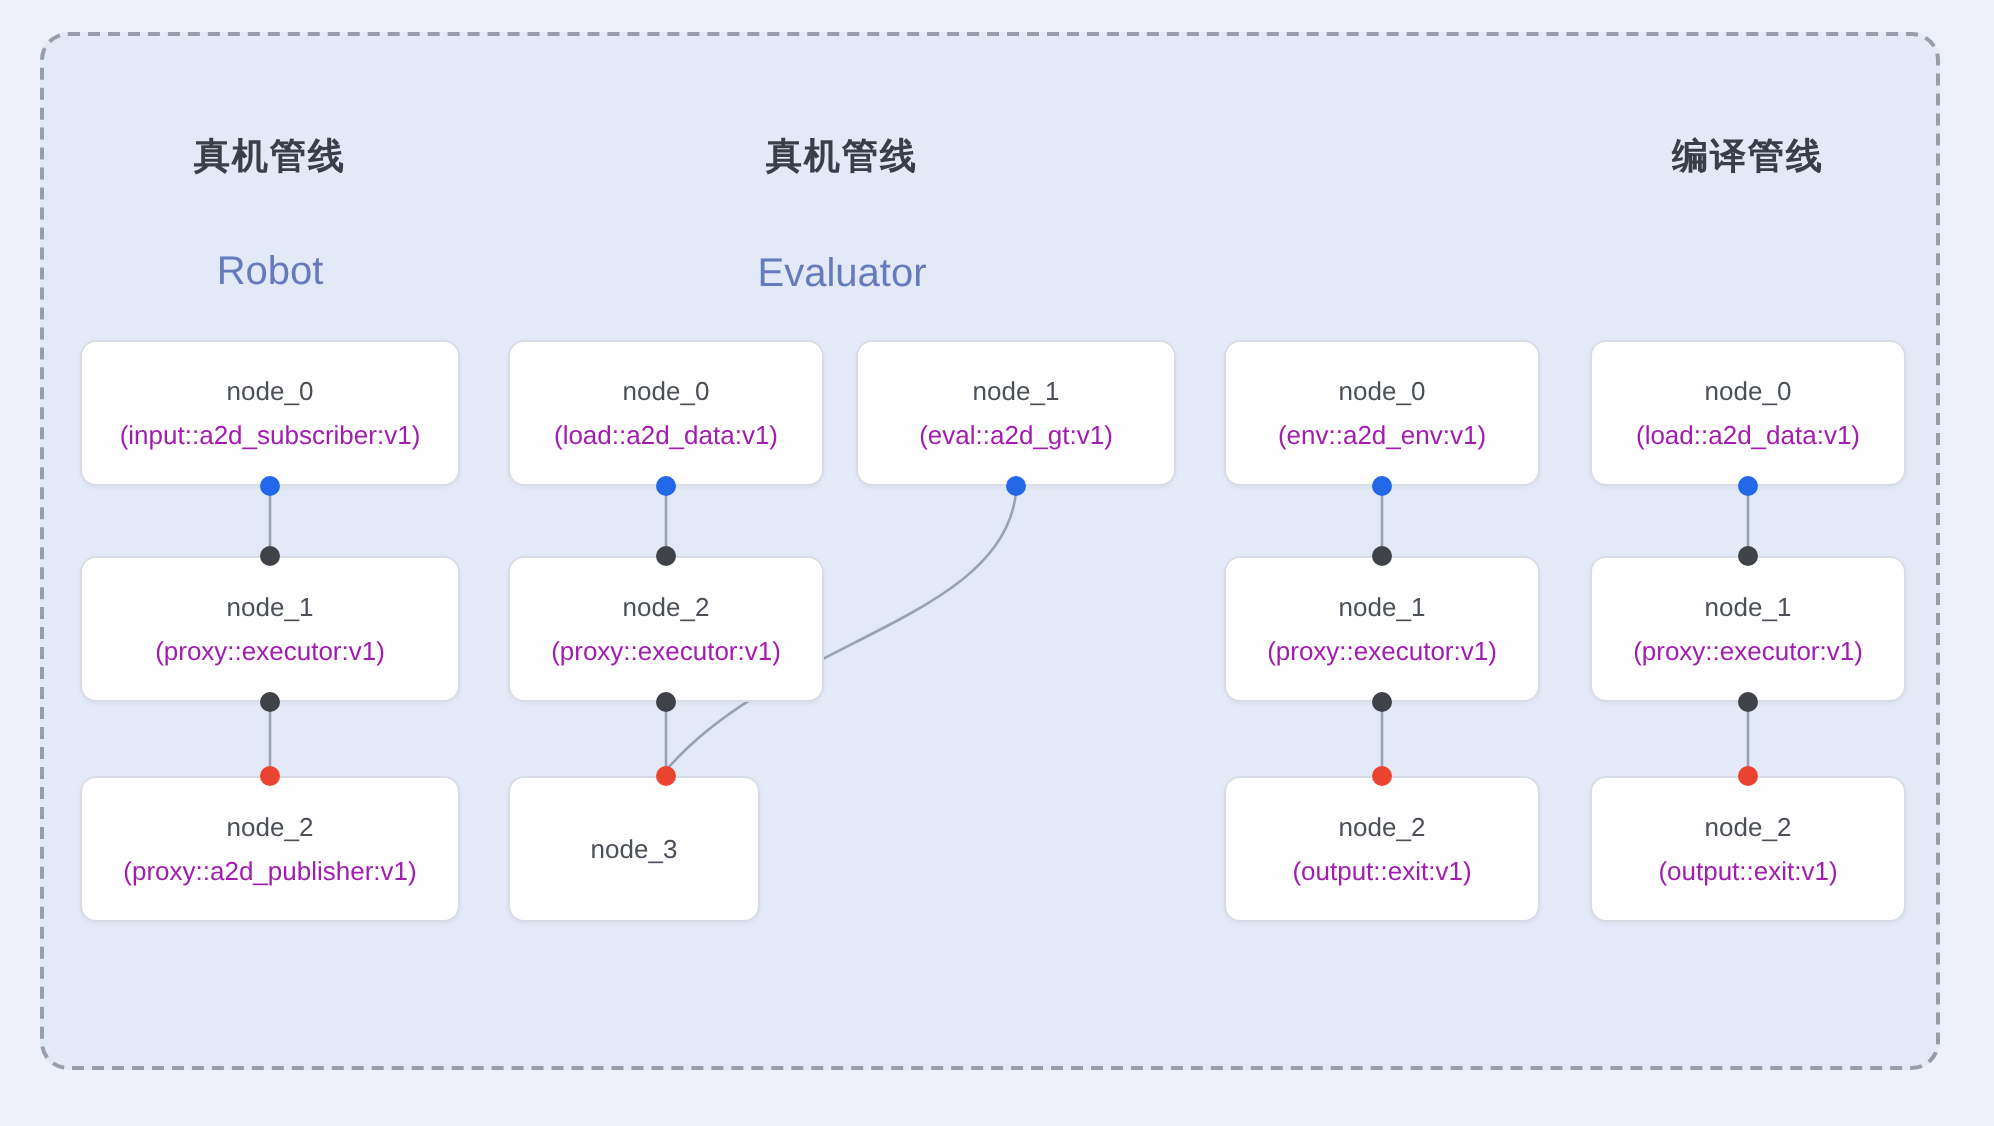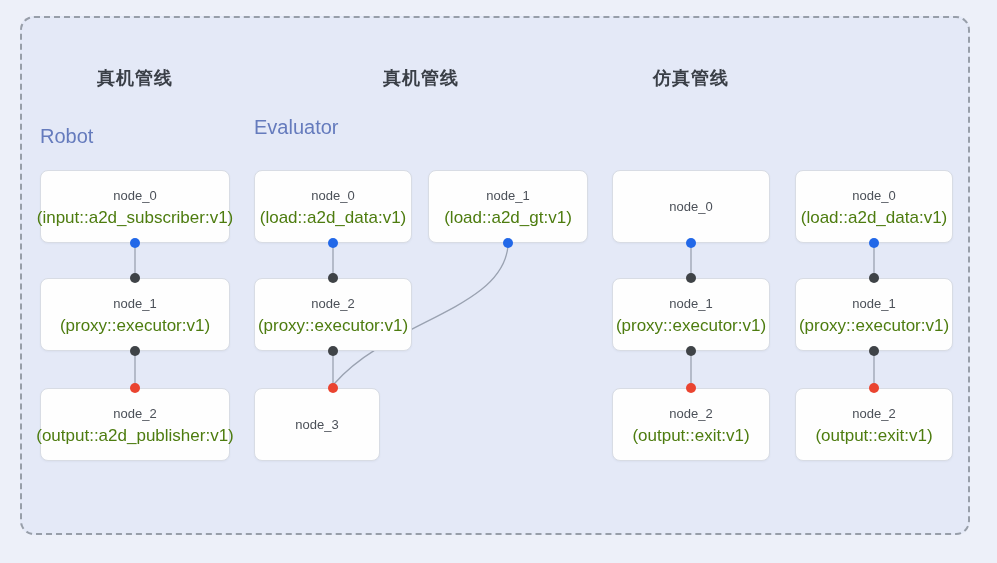--- a/index.html
+++ b/index.html
@@ -29,21 +29,21 @@
     z-index:2;
   }
   .hdr .zh{
     font-size:18px;
     font-weight:bold;
     color:#3a3f47;
     letter-spacing:1px;
   }
   .hdr-en{
     position:absolute;
-    text-align:left;
+    text-align:center;
     z-index:2;
     font-size:20px;
     color:#657bbd;
   }
   svg.edges{
     position:absolute;left:0;top:0;
     z-index:1;
     pointer-events:none;
   }
   .node{
@@ -61,22 +61,22 @@
     text-align:center;
     line-height:22px;
     box-shadow:0 1px 2px rgba(60,70,100,0.05);
     cursor:default;
   }
   .node .node-name{
     font-size:13px;
     color:#4b5058;
   }
   .node .node-type{
-    font-size:17px;
-    color:#4d7c0f;
+    font-size:13px;
+    color:#a21caf;
   }
   .dot{
     position:absolute;
     width:10px;height:10px;
     border-radius:50%;
     z-index:3;
   }
   .dot.blue{background:#2268e8;}
   .dot.black{background:#3f4347;}
   .dot.red{background:#ea4430;}
@@ -89,26 +89,26 @@
   <div class="panel"></div>
 
   <div class="hdr" style="left:40px;top:66px;width:190px">
     <div class="zh">真机管线</div>
   </div>
   <div class="hdr-en" style="left:40px;top:125px;width:190px">Robot</div>
 
   <div class="hdr" style="left:254px;top:66px;width:334px">
     <div class="zh">真机管线</div>
   </div>
-  <div class="hdr-en" style="left:254px;top:116px;width:334px">Evaluator</div>
+  <div class="hdr-en" style="left:254px;top:126px;width:334px">Evaluator</div>
 
-  <div class="hdr" style="left:612px;top:66px;width:158px">
-    <div class="zh">仿真管线</div>
+
+  <div class="hdr" style="left:795px;top:66px;width:158px">
+    <div class="zh">编译管线</div>
   </div>
-
 
   <svg class="edges" width="997" height="563">
     <g stroke="#9aa2b1" stroke-width="1.3" fill="none">
       <line x1="135" y1="243" x2="135" y2="278"></line>
       <line x1="135" y1="351" x2="135" y2="388"></line>
       <line x1="333" y1="243" x2="333" y2="278"></line>
       <line x1="333" y1="351" x2="333" y2="388"></line>
       <path d="M 508 246 C 502 310, 390 320, 334 384"></path>
       <line x1="691" y1="243" x2="691" y2="278"></line>
       <line x1="691" y1="351" x2="691" y2="388"></line>
@@ -120,41 +120,42 @@
   <div class="node" style="left:40px;top:170px;width:190px">
     <div class="node-name">node_0</div>
     <div class="node-type">(input::a2d_subscriber:v1)</div>
   </div>
   <div class="node" style="left:40px;top:278px;width:190px">
     <div class="node-name">node_1</div>
     <div class="node-type">(proxy::executor:v1)</div>
   </div>
   <div class="node" style="left:40px;top:388px;width:190px">
     <div class="node-name">node_2</div>
-    <div class="node-type">(output::a2d_publisher:v1)</div>
+    <div class="node-type">(proxy::a2d_publisher:v1)</div>
   </div>
 
   <div class="node" style="left:254px;top:170px;width:158px">
     <div class="node-name">node_0</div>
     <div class="node-type">(load::a2d_data:v1)</div>
   </div>
   <div class="node" style="left:428px;top:170px;width:160px">
     <div class="node-name">node_1</div>
-    <div class="node-type">(load::a2d_gt:v1)</div>
+    <div class="node-type">(eval::a2d_gt:v1)</div>
   </div>
   <div class="node" style="left:254px;top:278px;width:158px">
     <div class="node-name">node_2</div>
     <div class="node-type">(proxy::executor:v1)</div>
   </div>
   <div class="node" style="left:254px;top:388px;width:126px">
     <div class="node-name">node_3</div>
   </div>
 
   <div class="node" style="left:612px;top:170px;width:158px">
     <div class="node-name">node_0</div>
+    <div class="node-type">(env::a2d_env:v1)</div>
   </div>
   <div class="node" style="left:612px;top:278px;width:158px">
     <div class="node-name">node_1</div>
     <div class="node-type">(proxy::executor:v1)</div>
   </div>
   <div class="node" style="left:612px;top:388px;width:158px">
     <div class="node-name">node_2</div>
     <div class="node-type">(output::exit:v1)</div>
   </div>
 

